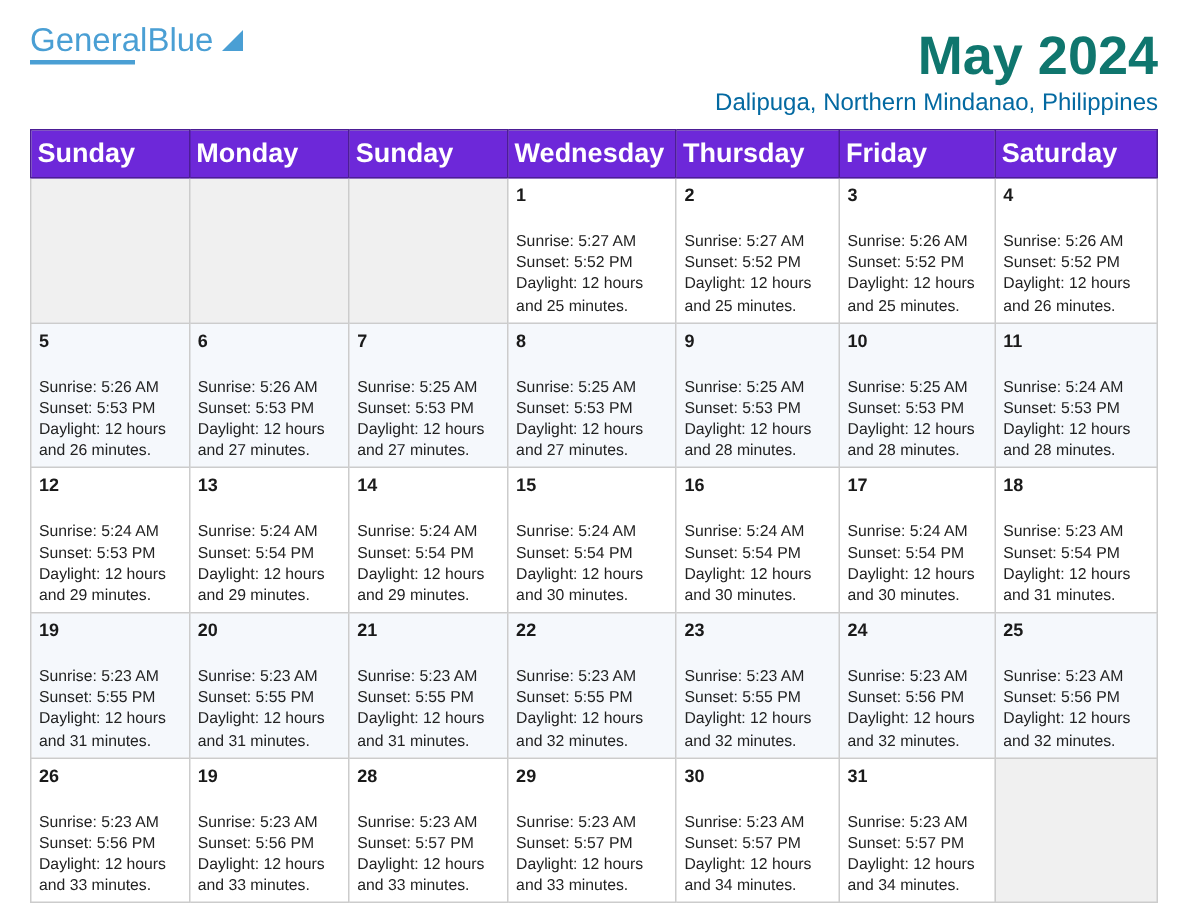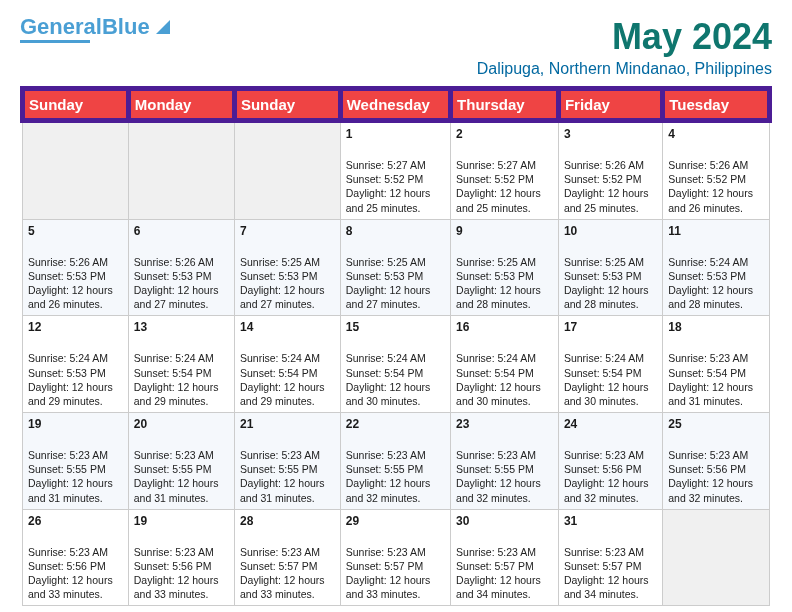--- a/index.html
+++ b/index.html
@@ -20,21 +20,21 @@
       justify-content: space-between;
       margin-bottom: 8px;
     }
     .logo {
       display: flex;
       flex-direction: column;
       align-items: flex-start;
     }
     .logo-text {
       font-size: 22px;
-      font-weight: bold;
+      font-weight: normal;
       color: #1a3a5c;
       line-height: 1;
     }
     .logo-text span {
       color: #4a9fd4;
     }
     .logo-line {
       width: 70px;
       height: 3px;
       background: #4a9fd4;
@@ -52,27 +52,27 @@
       font-size: 16px;
       color: #0369a1;
       margin-top: 2px;
     }
     .calendar {
       width: 100%;
       border-collapse: collapse;
       font-size: 11px;
     }
     .calendar thead th {
-      background: #ef4444;
+      background: #6d28d9;
       color: #fff;
       padding: 5px 4px;
       text-align: left;
-      font-size: 15px;
+      font-size: 18px;
       font-weight: bold;
-      border: 5px solid #4c1d95;
+      border: 1px solid #4c1d95;
     }
     .calendar tbody td {
       border: 1px solid #ccc;
       vertical-align: top;
       padding: 4px 5px;
       width: 113px;
       min-height: 80px;
       background: #fff;
     }
     .calendar tbody tr:nth-child(even) td {
@@ -118,21 +118,21 @@
 
   <table class="calendar">
     <thead>
       <tr>
         <th>Sunday</th>
         <th>Monday</th>
         <th>Sunday</th>
         <th>Wednesday</th>
         <th>Thursday</th>
         <th>Friday</th>
-        <th>Tuesday</th>
+        <th>Saturday</th>
       </tr>
     </thead>
     <tbody id="calendar-body">
     <tr>
           <td class="empty-cell"></td>
           <td class="empty-cell"></td>
           <td class="empty-cell"></td>
           <td>
             <div class="day-number">1</div>
             <div class="day-info">Sunrise: 5:27 AM<br>Sunset: 5:52 PM<br>Daylight: 12 hours<br>and 25 minutes.</div>

